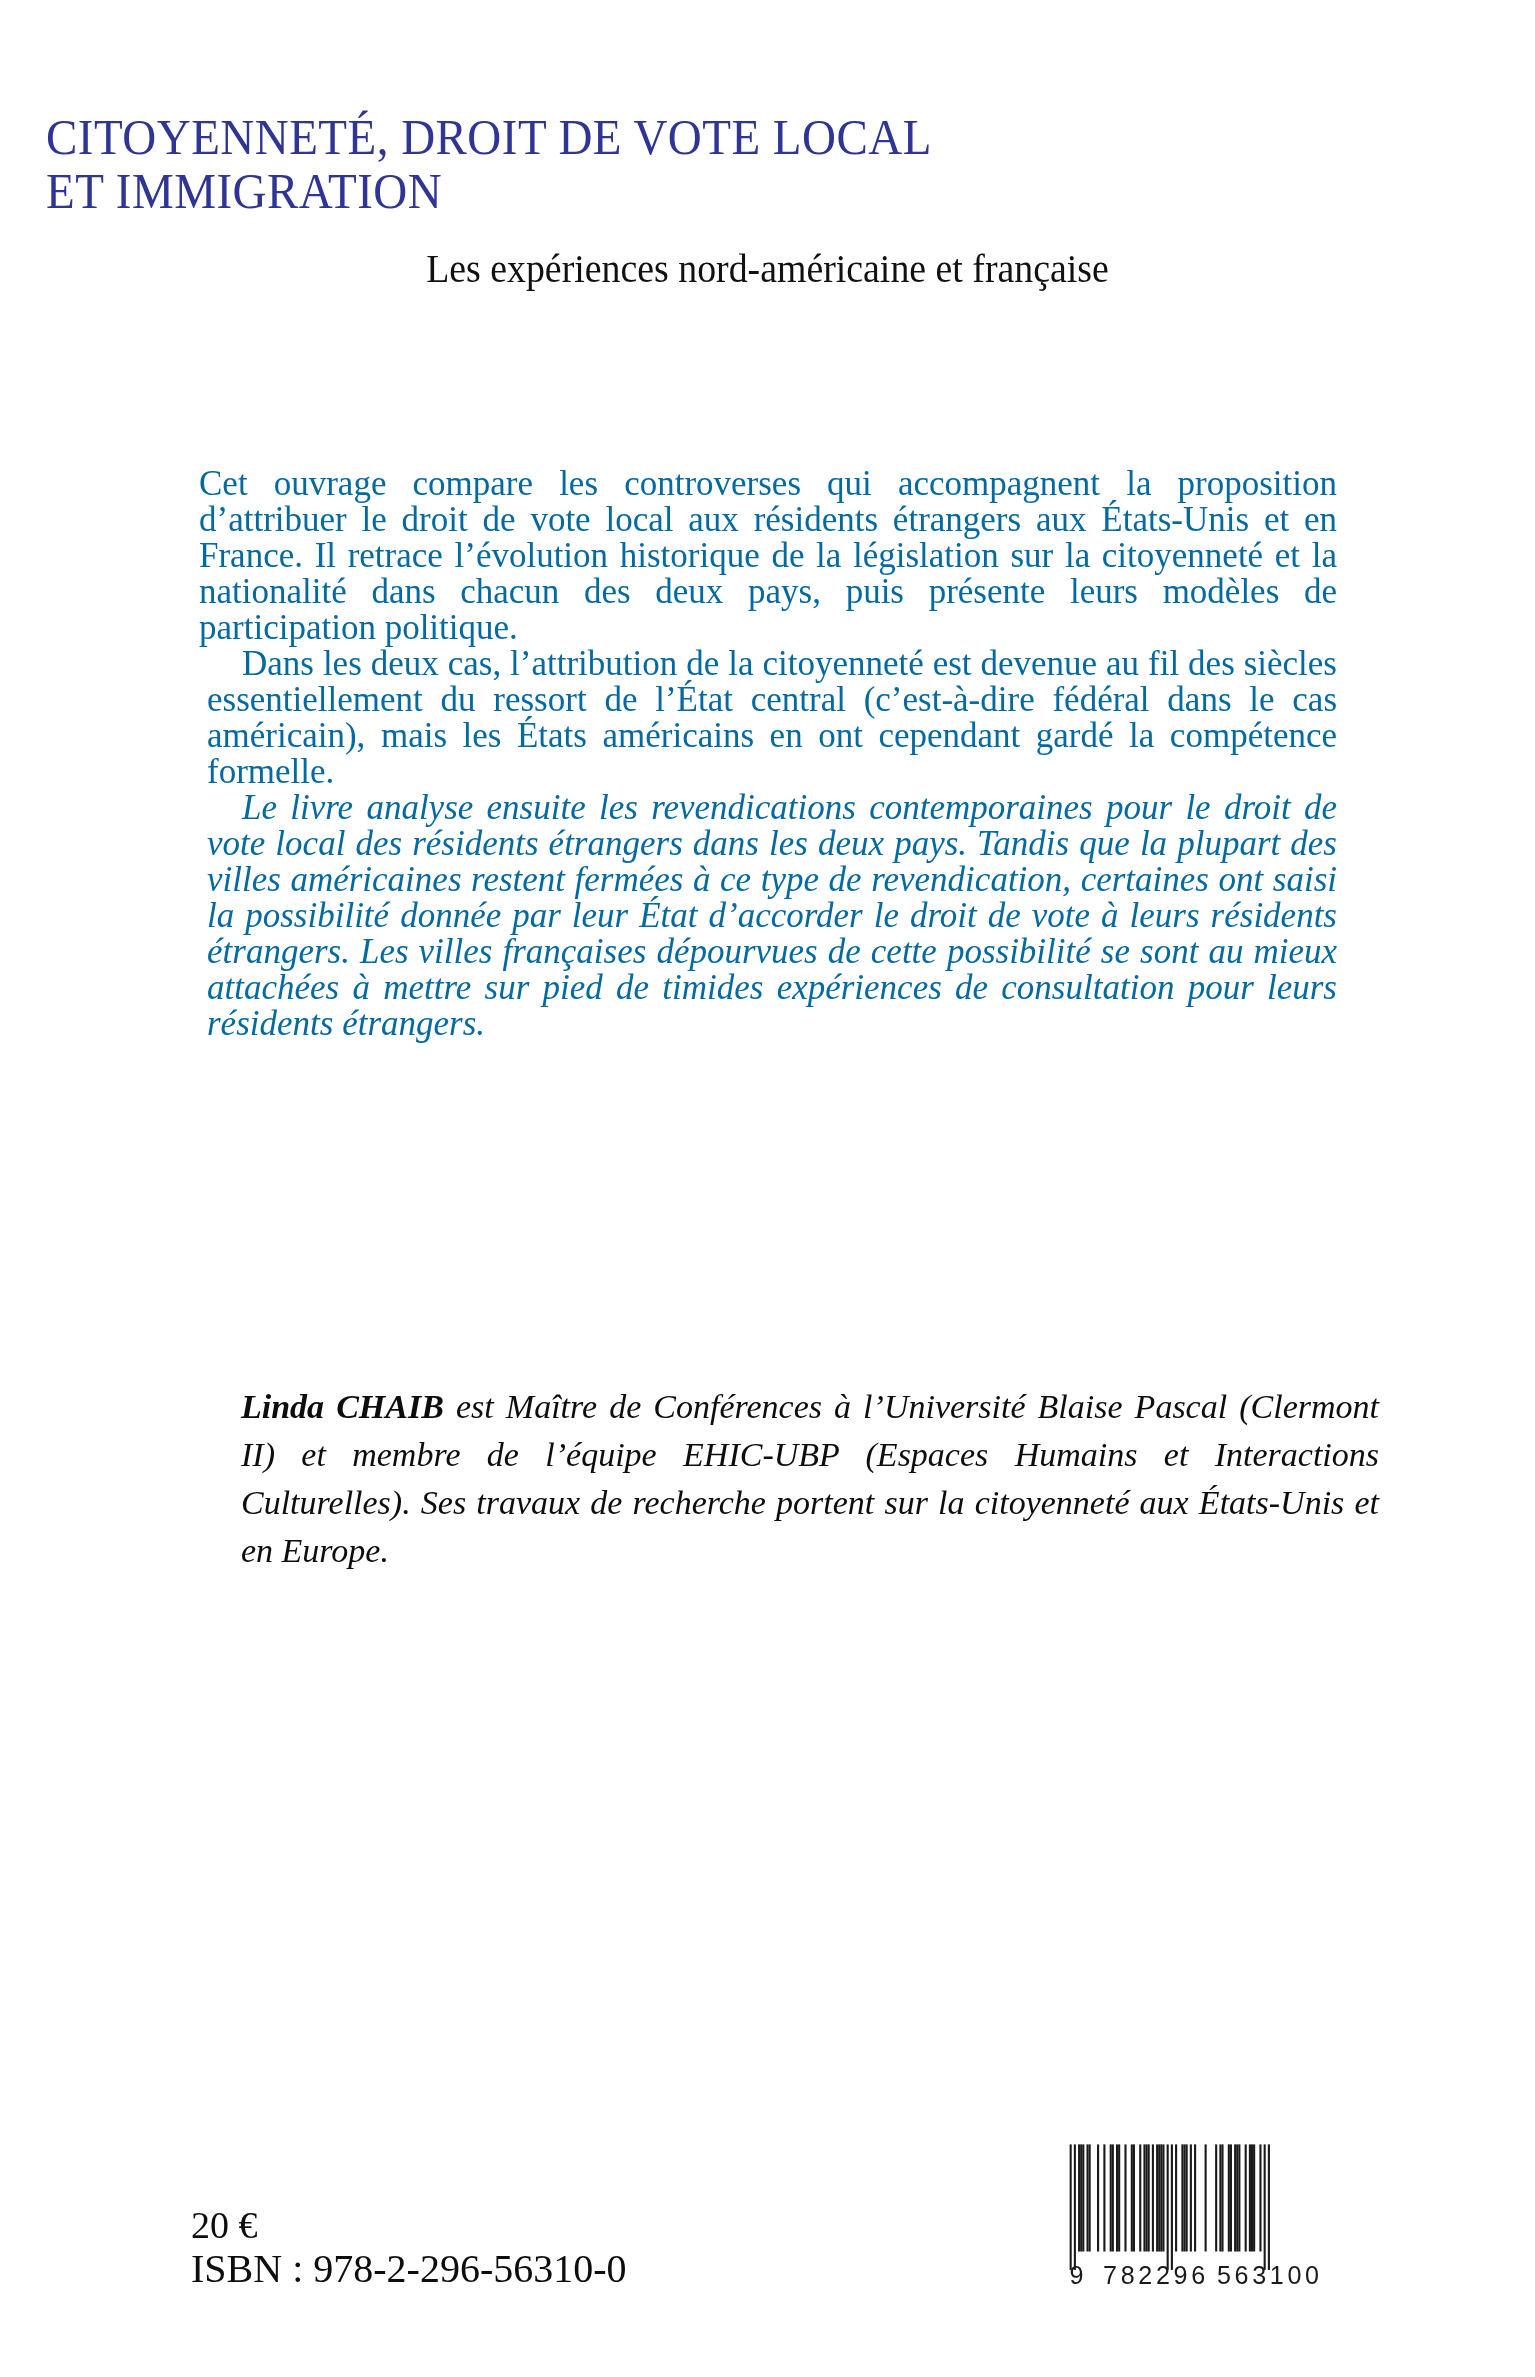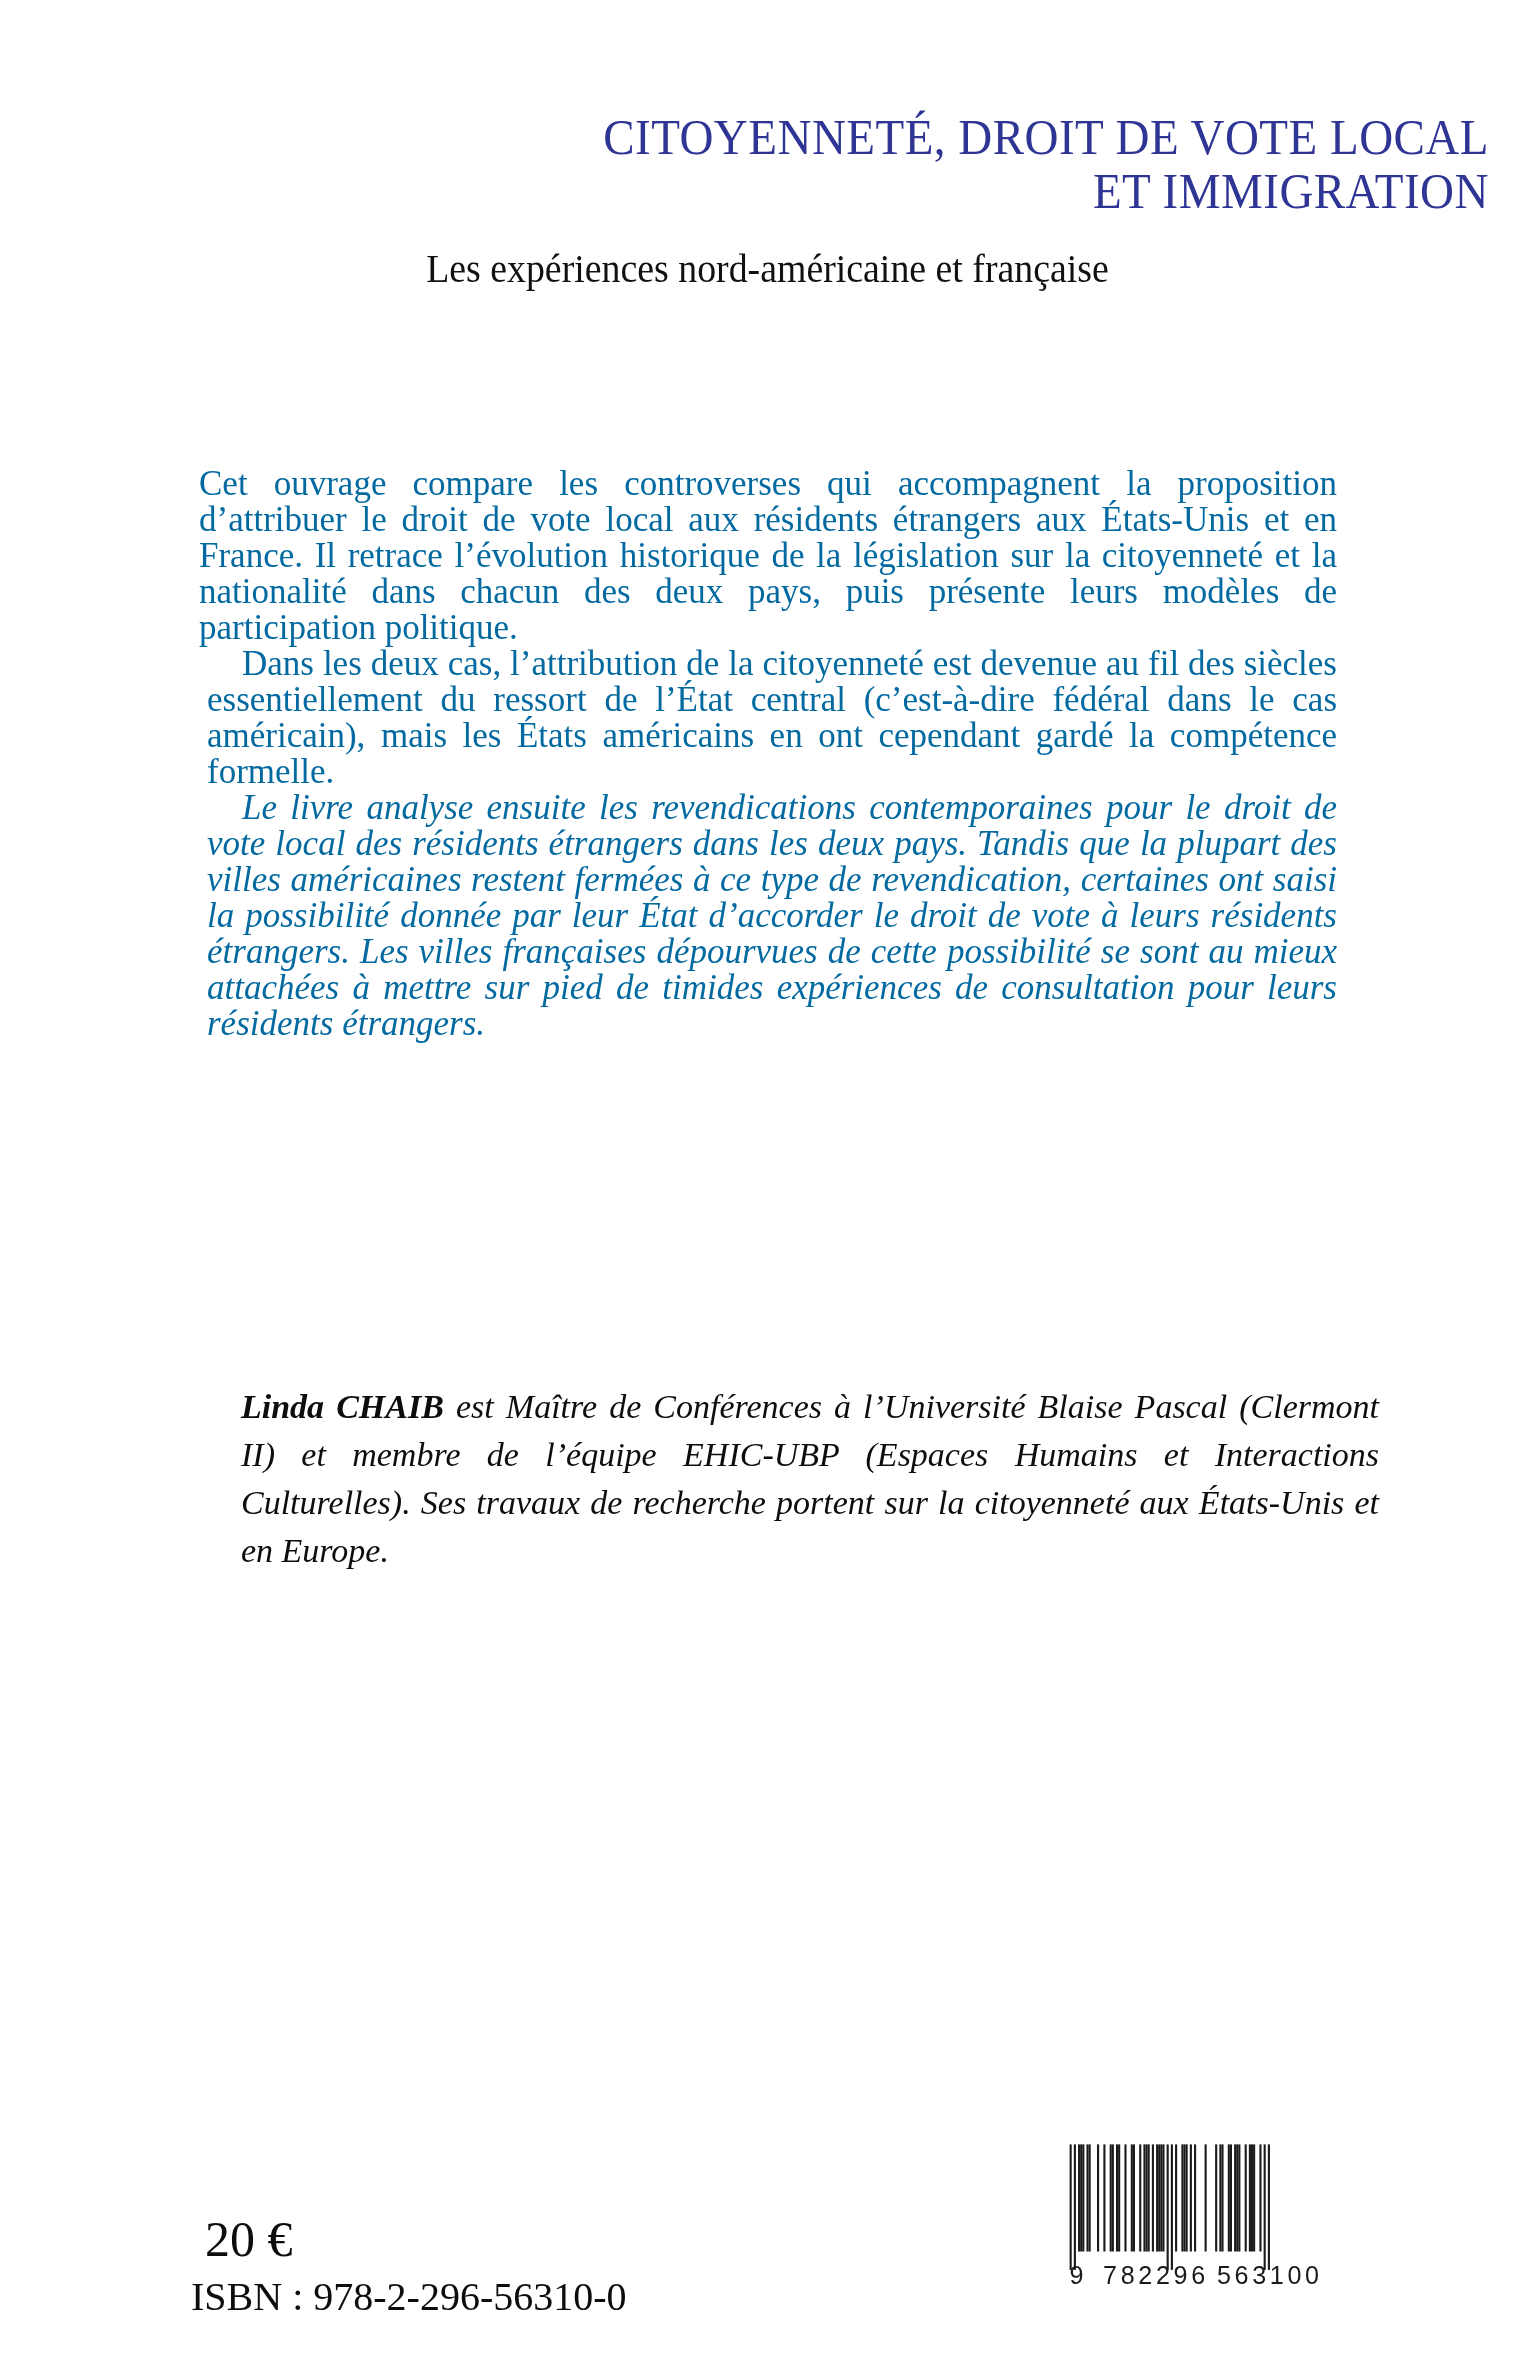--- a/index.html
+++ b/index.html
@@ -20,21 +20,21 @@
     overflow: hidden;
     box-sizing: border-box;
   }
 
   
   .title-block {
     position: absolute;
     left: 0;
     top: 111px;
     width: 1535px;
-    text-align: right;
+    text-align: left;
   }
   .book-title {
     font-family: "Liberation Serif", "DejaVu Serif", serif;
     color: #2f3594;
     font-size: 50px;
     line-height: 1.07;
     letter-spacing: 0.5px;
     font-weight: 400;
     margin: 0;
     transform: scaleX(0.94);
@@ -97,24 +97,24 @@
   }
 
   
   .footer-left {
     position: absolute;
     left: 191px;
     top: 2202px;
     width: 671px;
   }
   .price {
-    font-size: 50px;
+    font-size: 38px;
     line-height: 47px;
     color: #0d0d0d;
-    margin: 14px;
+    margin: 0;
   }
   .isbn {
     font-size: 40px;
     line-height: 40px;
     color: #0d0d0d;
     margin: 0;
   }
 
   
   .barcode-wrap {

